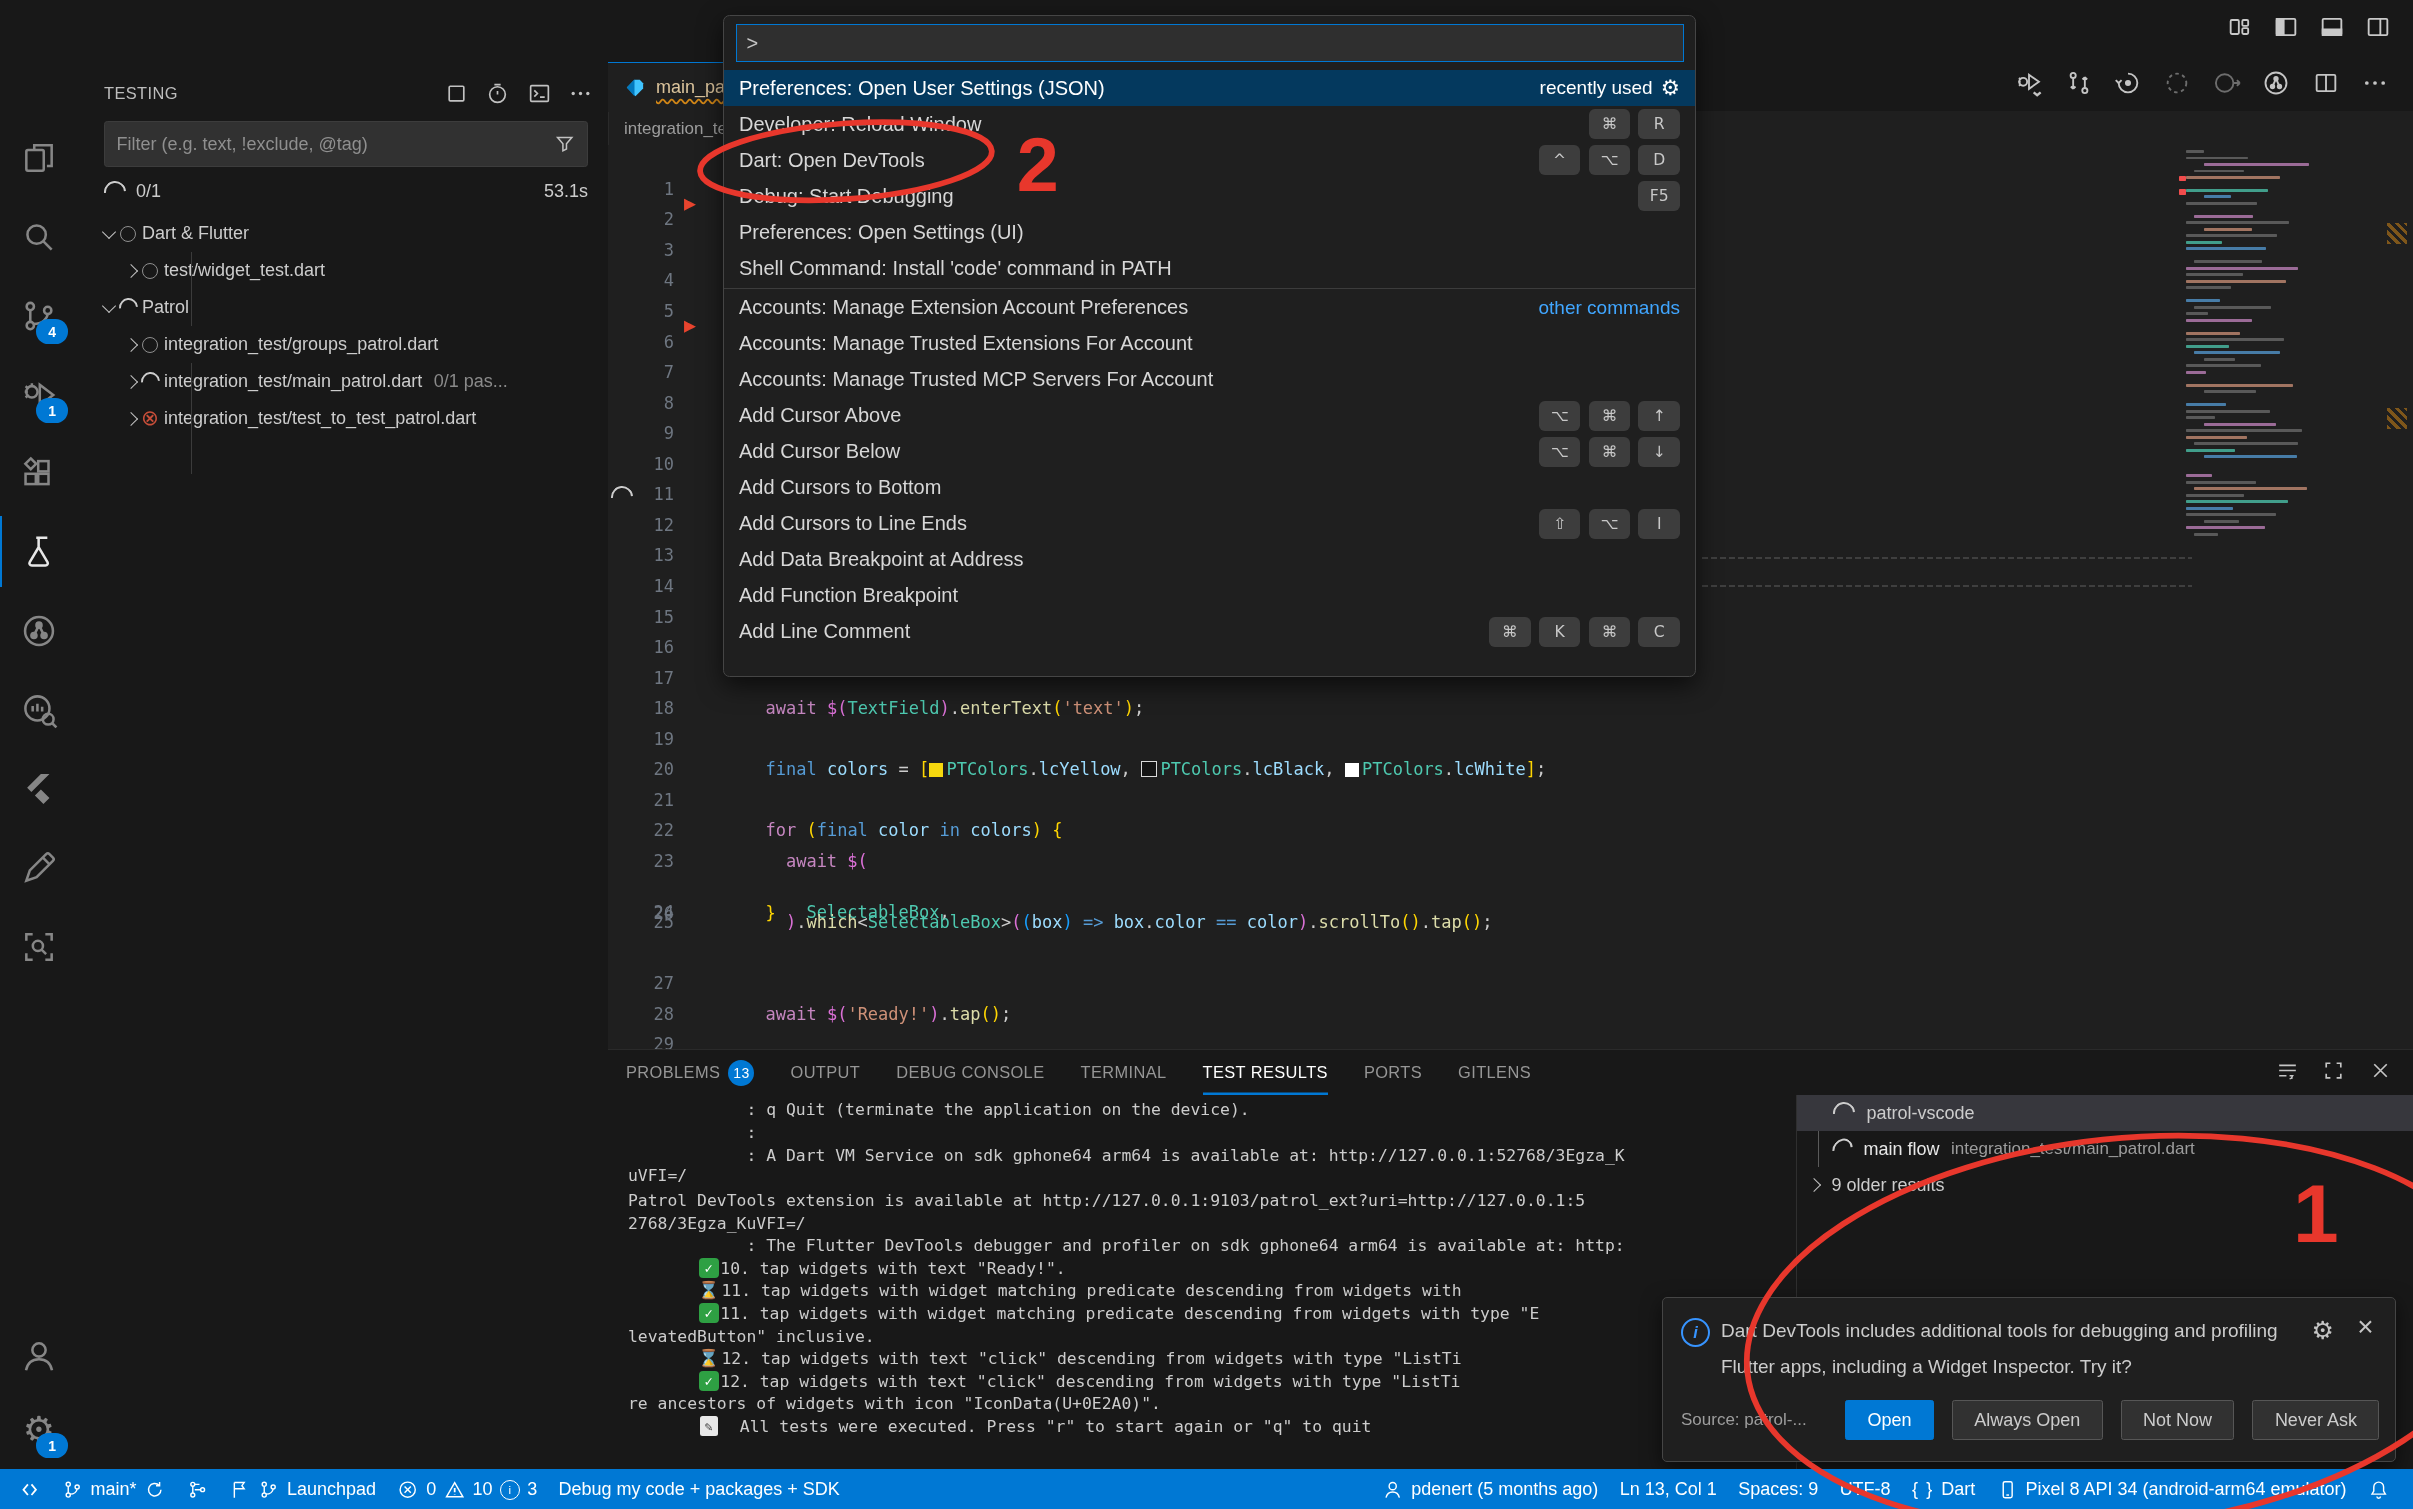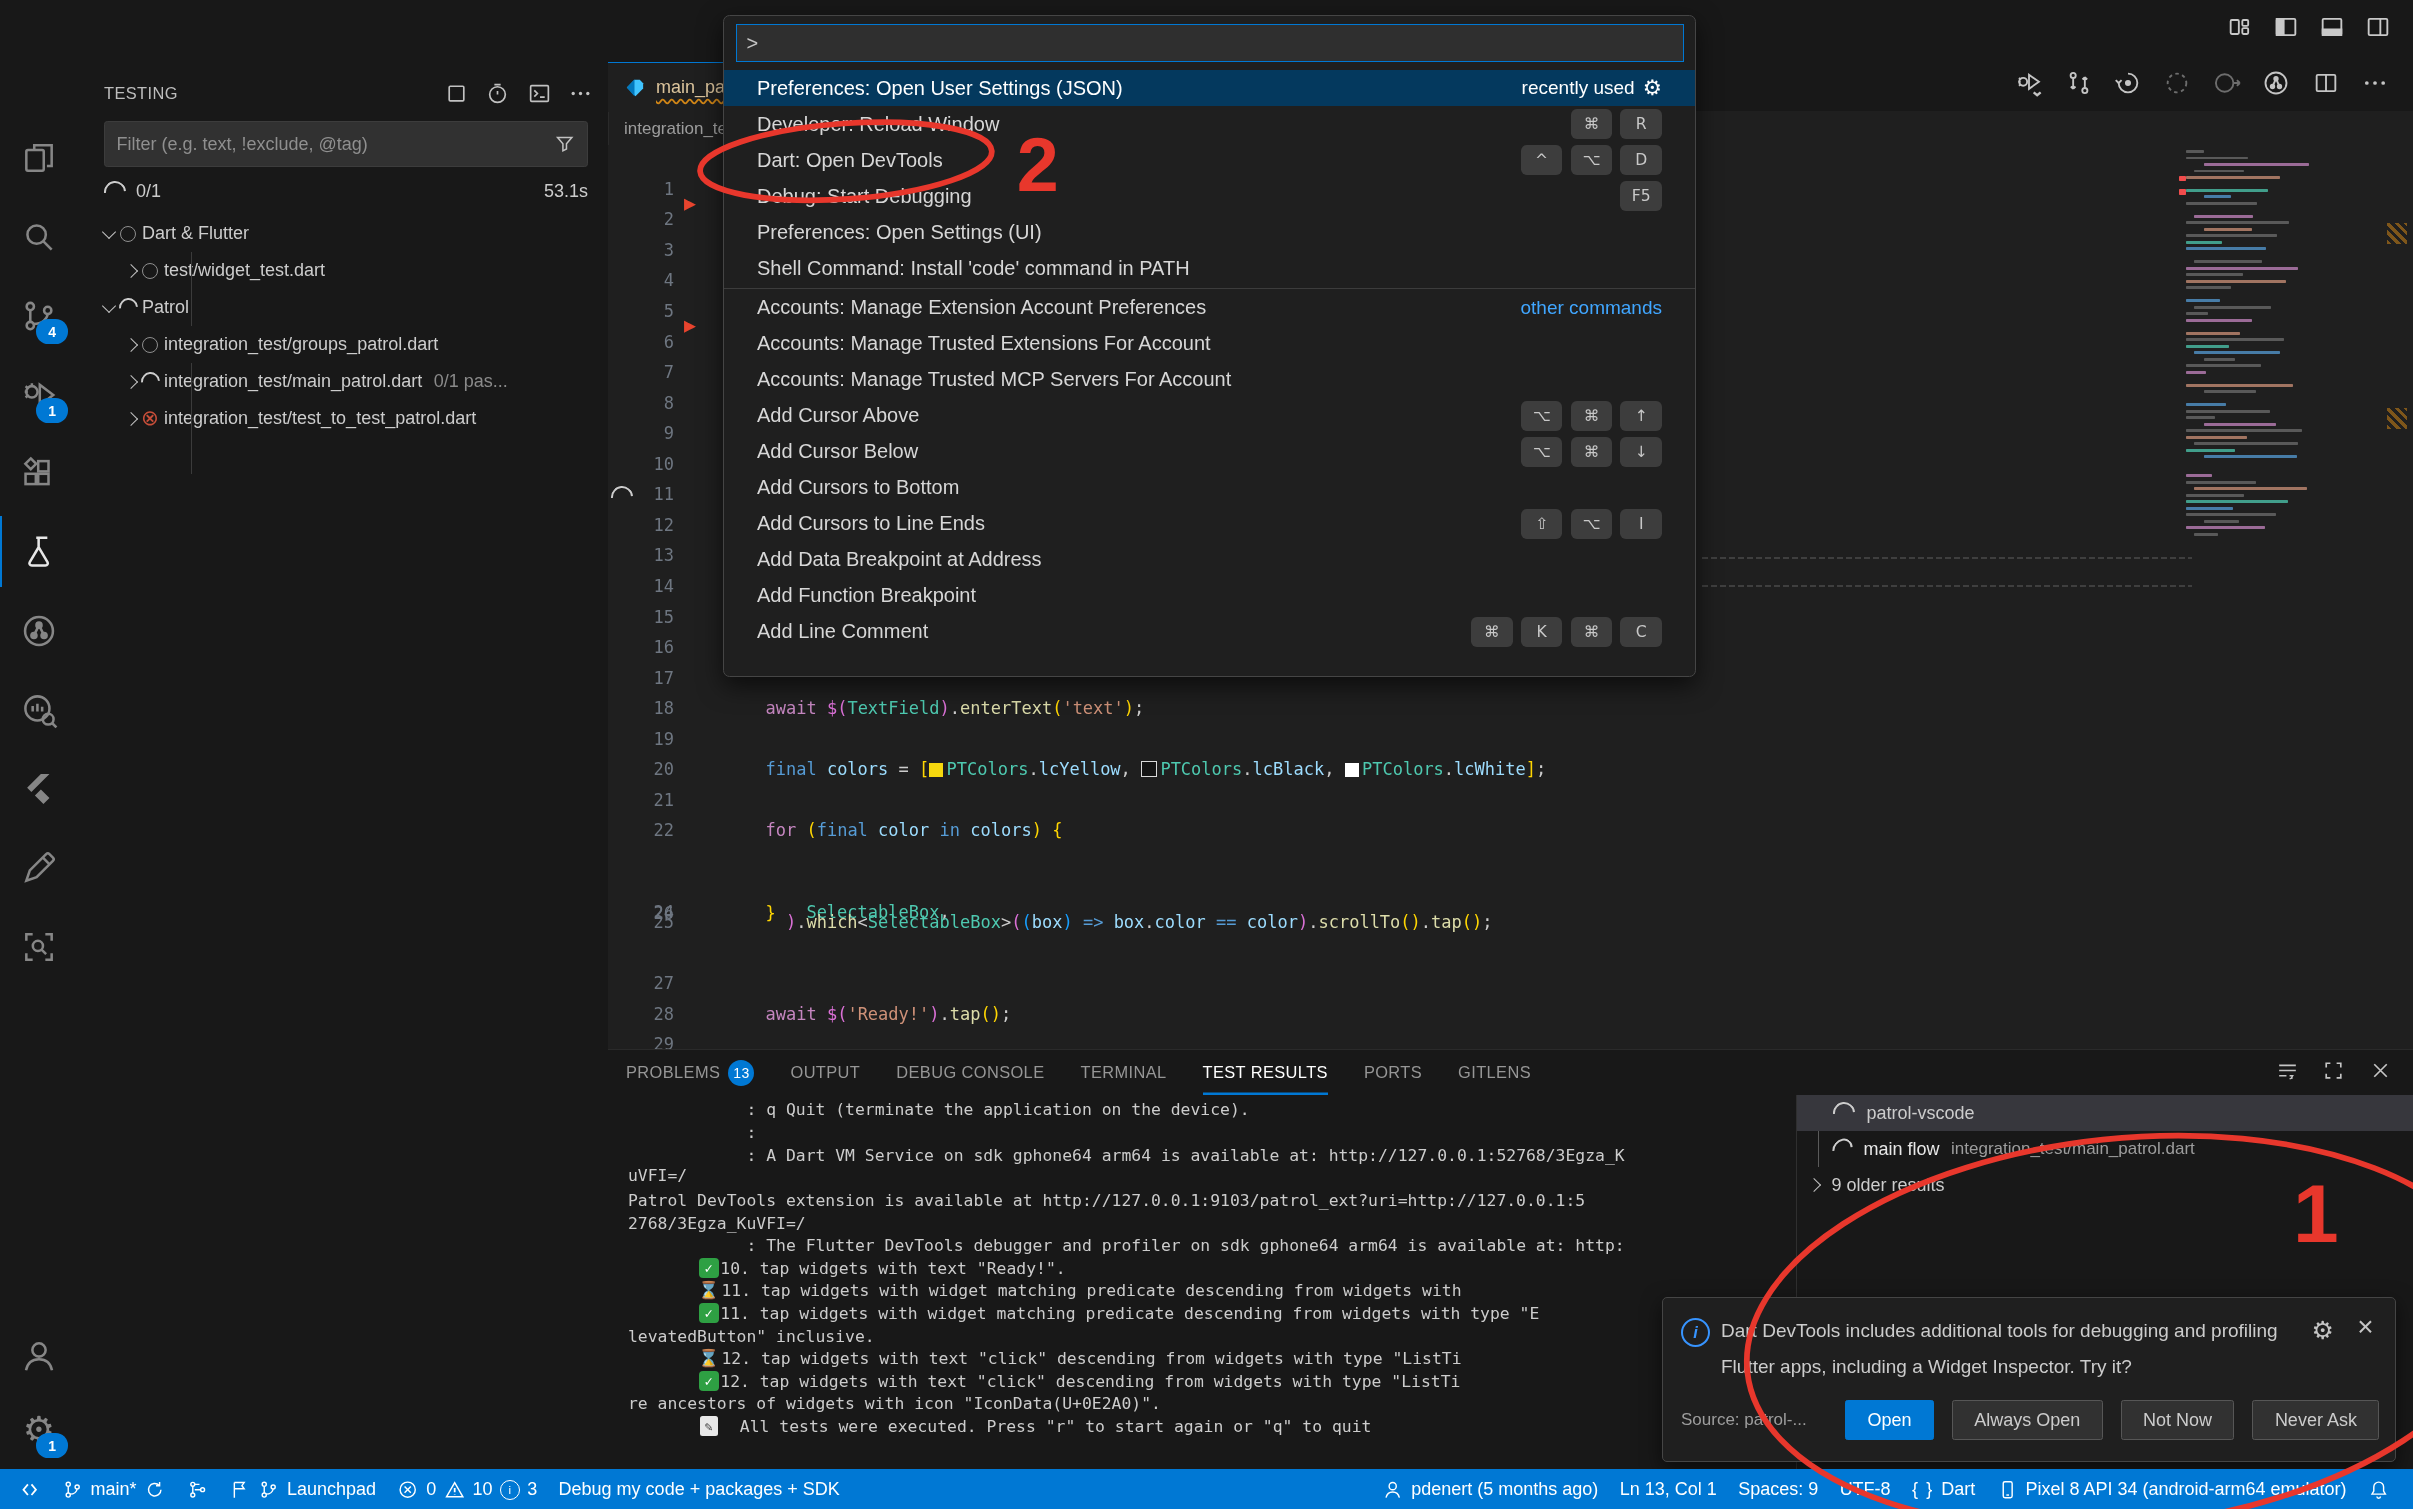--- a/index.html
+++ b/index.html
@@ -114,21 +114,21 @@
   #sb-left{margin-left:8.2px;}
   #sb-right{margin-left:auto;margin-right:13px;}
   .info-circ{display:inline-flex;width:18px;height:18px;border:1.6px solid #fff;border-radius:50%;font-size:11.5px;
              align-items:center;justify-content:center;}
   
   #palette{left:723px;top:15px;width:971px;height:660px;background:#1f1f1f;border:0.8px solid #454545;border-radius:6.6px;
            box-shadow:0 8.2px 25px rgba(0,0,0,.6);overflow:hidden;}
   #palette-input{position:absolute;left:11.5px;right:11.5px;top:8.2px;height:36px;background:#2f2f2f;border:1.3px solid #0078d4;
                  display:flex;align-items:center;padding:0 10px;font-size:20px;color:#c4c4c4;}
   #palette-list{position:absolute;left:0;right:0;top:54px;}
-  .cmd-row{position:relative;height:36px;display:flex;align-items:center;padding:0 33px;font-size:20px;color:#d7d7d7;}
+  .cmd-row{position:relative;height:36px;display:flex;align-items:center;padding:0 15px;font-size:20px;color:#d7d7d7;}
   .cmd-row.selected{background:#04395e;color:#ffffff;}
   .cmd-right{margin-left:auto;display:flex;align-items:center;gap:8.2px;}
   .chip{min-width:30px;height:30px;border-radius:5.8px;background:#3d3d3d;color:#c8c8c8;font-size:15.6px;
         display:flex;align-items:center;justify-content:center;padding:0 5.8px;font-family:"DejaVu Sans",sans-serif;}
   .cmd-link{color:#40a6ff;font-size:19px;}
   .cmd-note{font-size:19px;display:flex;align-items:center;gap:8.2px;}
   .cmd-sep{height:0.8px;background:#3c3c3c;margin:1.6px 0;}
   
   #annot{left:0;top:0;width:2413px;height:1510px;pointer-events:none;z-index:50;}
 </style>
@@ -523,20 +523,24 @@
         <span class="lnum">20</span>
         <span class="lcontent"><span class="c-plain">    </span><span class="c-kw2">final</span><span class="c-plain"> </span><span class="c-var">colors</span><span class="c-plain"> = </span><span class="c-b1">[</span><span class="sw swY"></span><span class="c-type">PTColors</span><span class="c-plain">.</span><span class="c-var">lcYellow</span><span class="c-plain">, </span><span class="sw swB"></span><span class="c-type">PTColors</span><span class="c-plain">.</span><span class="c-var">lcBlack</span><span class="c-plain">, </span><span class="sw swW"></span><span class="c-type">PTColors</span><span class="c-plain">.</span><span class="c-var">lcWhite</span><span class="c-b1">]</span><span class="c-plain">;</span></span>
       </div>
       <div class="line" style="top: 640px;">
         <span class="lnum">21</span>
         <span class="lcontent"></span>
       </div>
       <div class="line" style="top: 670px;">
         <span class="lnum">22</span>
         <span class="lcontent"><span class="c-plain">    </span><span class="c-kw">for</span><span class="c-plain"> </span><span class="c-b1">(</span><span class="c-kw2">final</span><span class="c-plain"> </span><span class="c-var">color</span><span class="c-plain"> </span><span class="c-kw2">in</span><span class="c-plain"> </span><span class="c-var">colors</span><span class="c-b1">)</span><span class="c-plain"> </span><span class="c-b1">{</span></span>
+      </div>
+      <div class="line" style="top: 701px;">
+        <span class="lnum">23</span>
+        <span class="lcontent"><span class="c-plain">      </span><span class="c-kw">await</span><span class="c-plain"> </span><span class="c-b2">$</span><span class="c-b2">(</span></span>
       </div>
       <div class="line" style="top: 752px;">
         <span class="lnum">24</span>
         <span class="lcontent"><span class="c-plain">        </span><span class="c-type">SelectableBox</span><span class="c-plain">,</span></span>
       </div>
       <div class="line" style="top: 762px;">
         <span class="lnum">25</span>
         <span class="lcontent"><span class="c-plain">      </span><span class="c-b2">)</span><span class="c-plain">.</span><span class="c-fn">which</span><span class="c-plain">&lt;</span><span class="c-type">SelectableBox</span><span class="c-plain">&gt;</span><span class="c-b2">(</span><span class="c-b3">(</span><span class="c-var">box</span><span class="c-b3">)</span><span class="c-plain"> </span><span class="c-kw2">=&gt;</span><span class="c-plain"> </span><span class="c-var">box</span><span class="c-plain">.</span><span class="c-var">color</span><span class="c-plain"> </span><span class="c-kw2">==</span><span class="c-plain"> </span><span class="c-var">color</span><span class="c-b2">)</span><span class="c-plain">.</span><span class="c-fn">scrollTo</span><span class="c-b1">(</span><span class="c-b1">)</span><span class="c-plain">.</span><span class="c-fn">tap</span><span class="c-b1">(</span><span class="c-b1">)</span><span class="c-plain">;</span></span>
       </div>
       <div class="line" style="top: 753px;">

